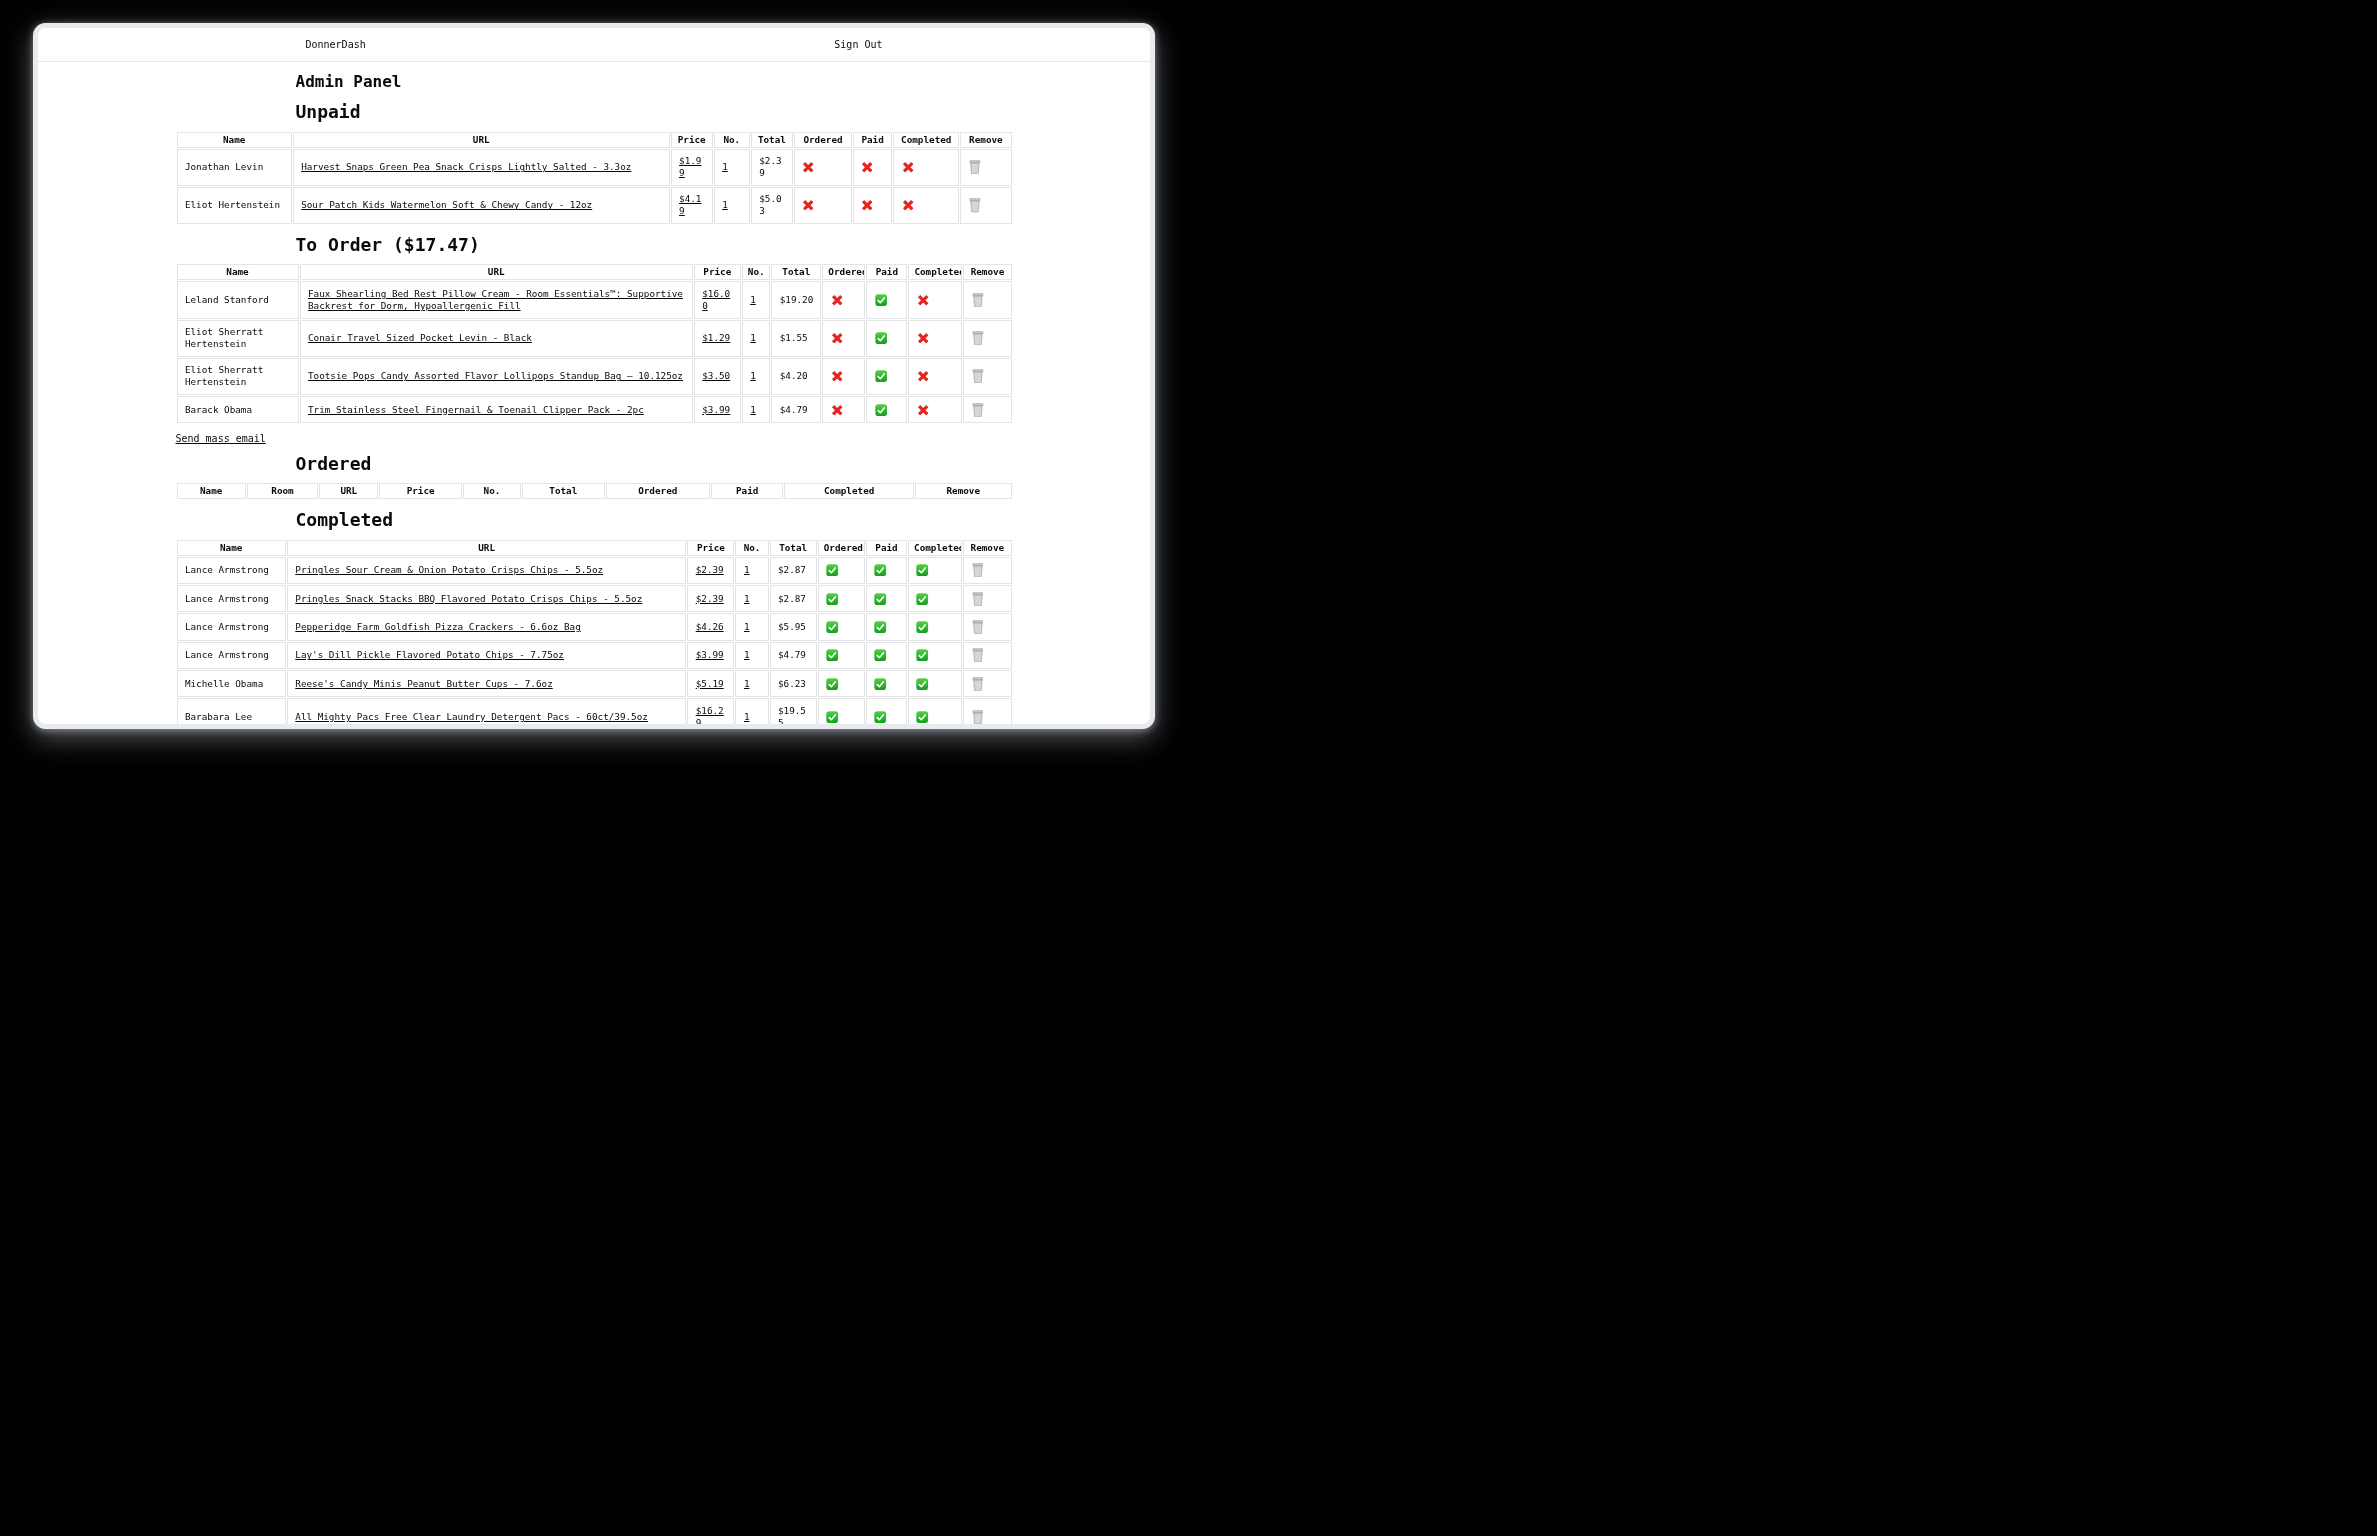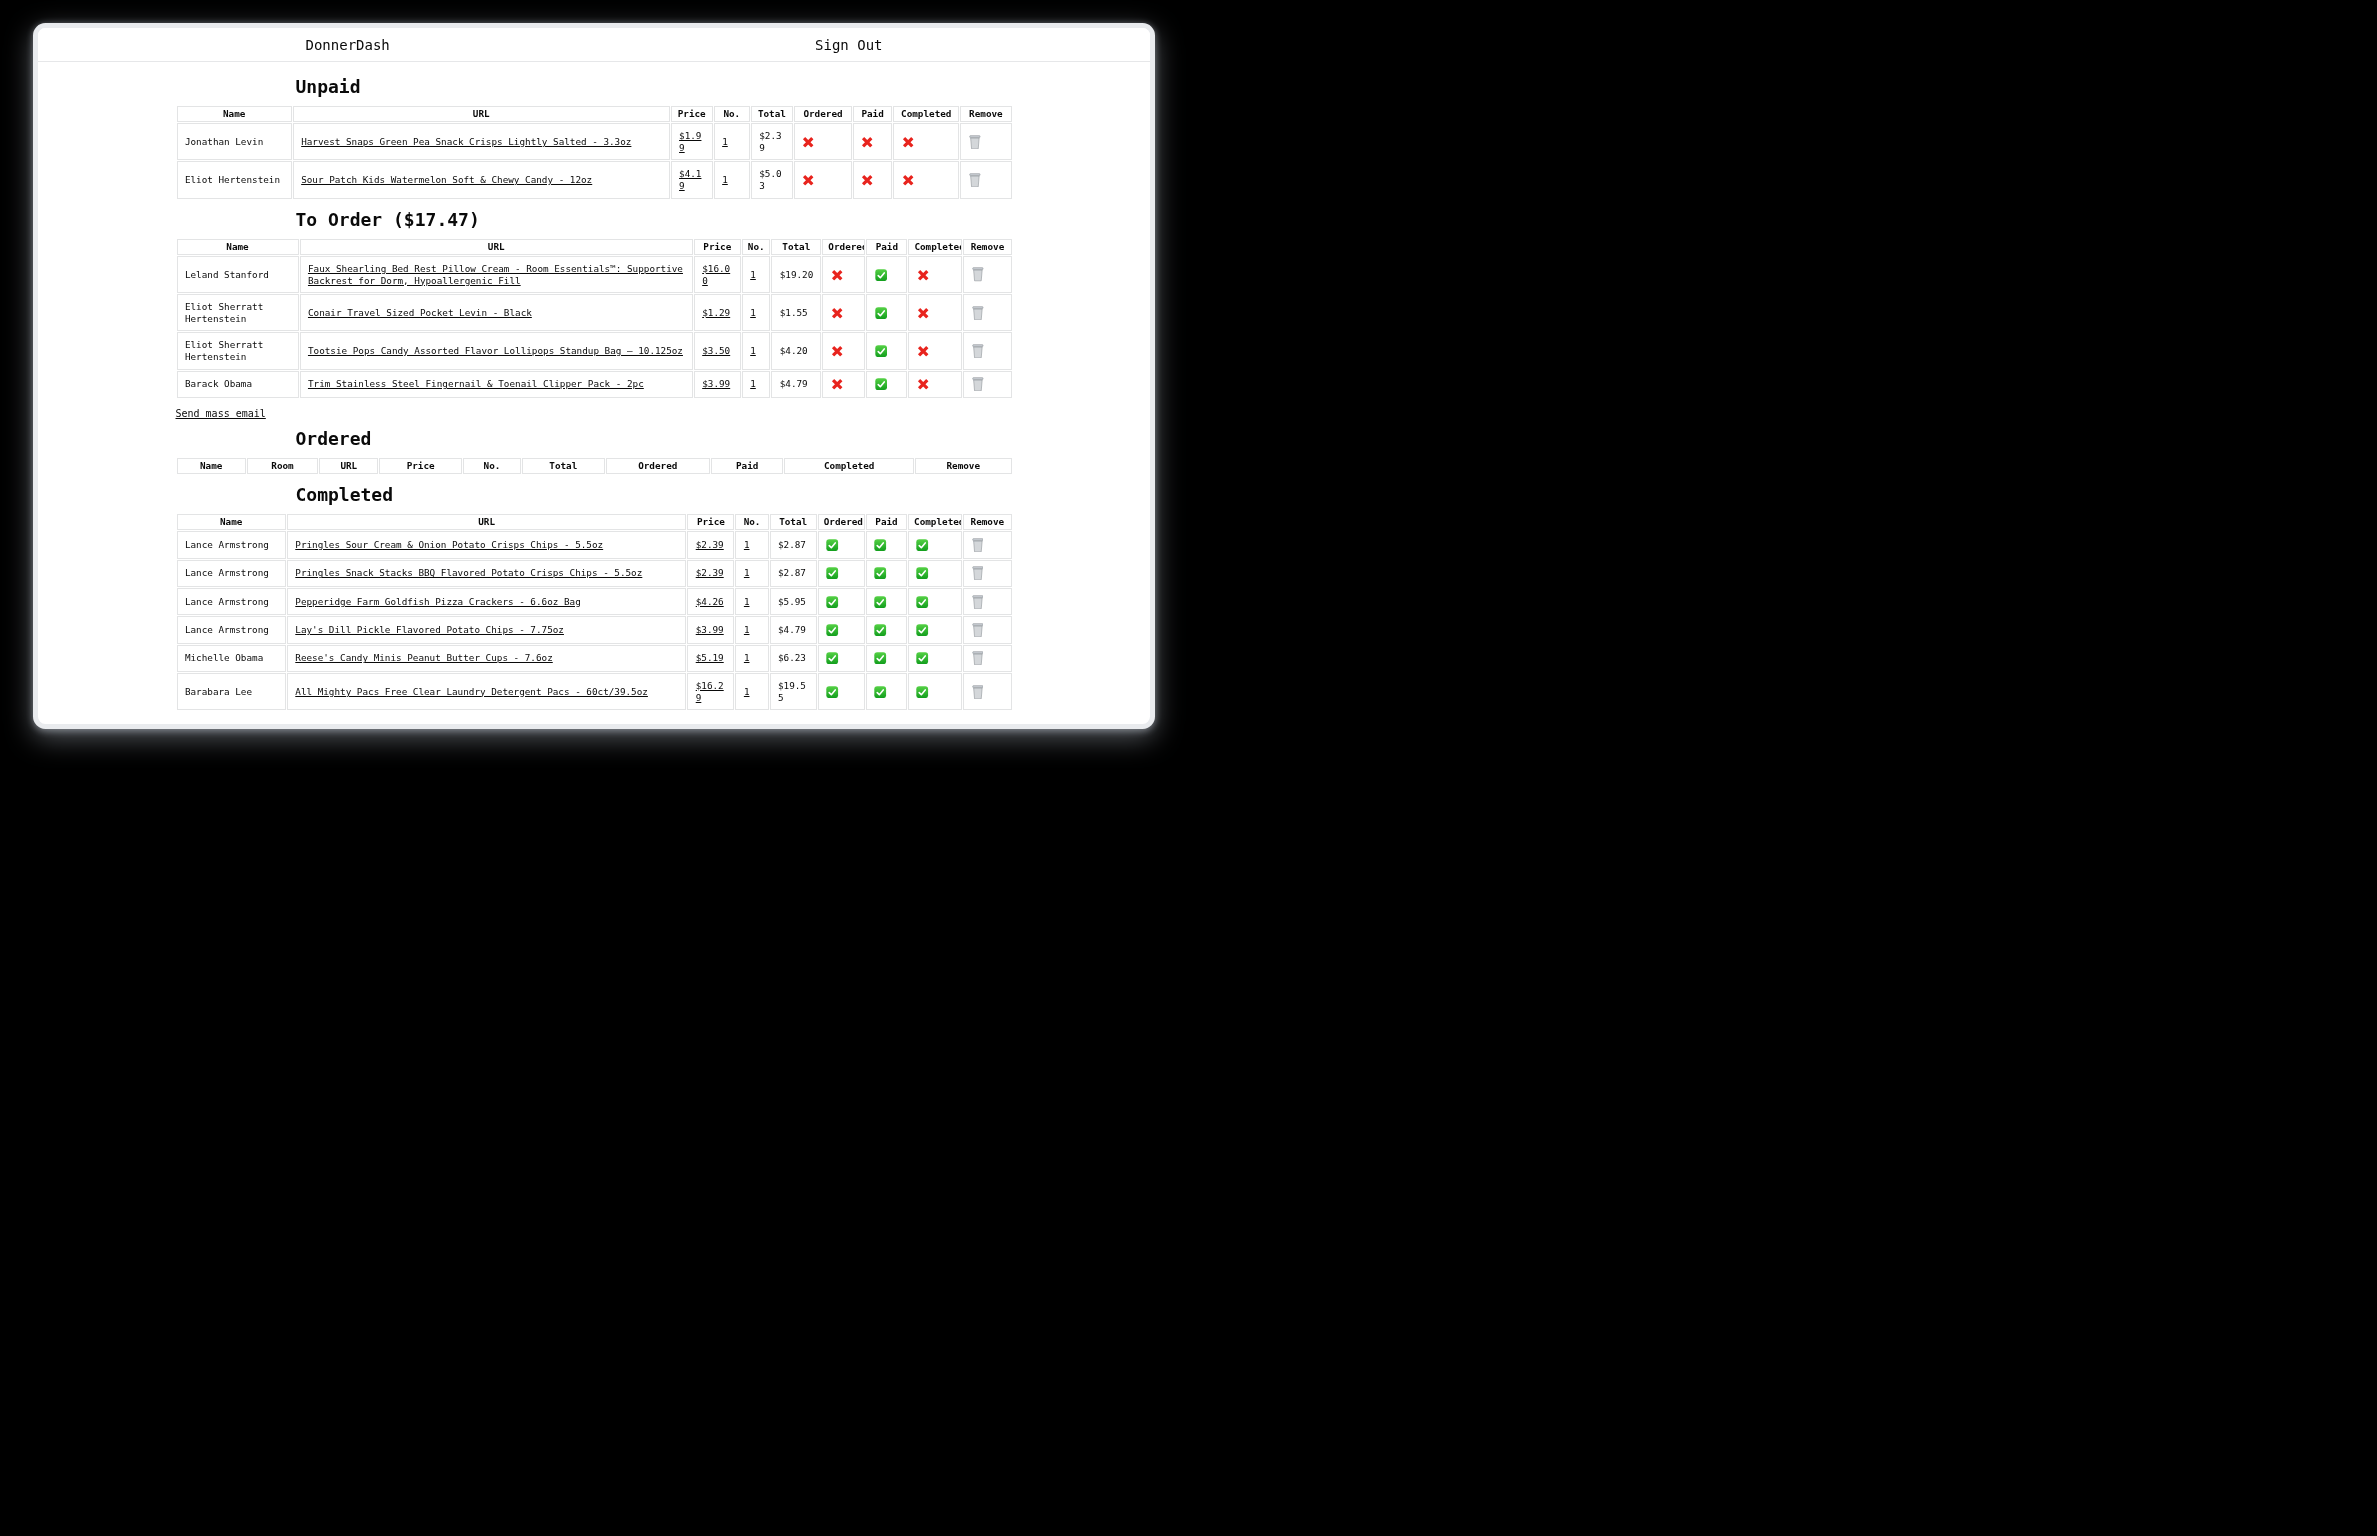--- a/index.html
+++ b/index.html
@@ -9,21 +9,21 @@
     color:#0a0a0a;
   }
   .window{
     position:absolute;left:33px;top:23px;width:1122px;height:706px;
     box-sizing:border-box;background:#fff;
     border:5px solid #e9ebee;border-radius:12.4px;overflow:hidden;
     box-shadow:0 8.7px 28px rgba(185,193,203,.45),0 1.2px 7.4px rgba(200,206,215,.5);
   }
   .navbar{height:33px;border-bottom:0.6px solid #e6e7e9;background:#fff;}
   .nav-inner{width:577px;height:100%;margin:0 auto;display:flex;justify-content:space-between;align-items:center;}
-  .brand,.signout{font-size:14px;color:#0a0a0a;text-decoration:none;}
+  .brand,.signout{font-size:10px;color:#0a0a0a;text-decoration:none;}
   main{width:837px;margin:0 auto;padding-top:5px;}
   h1{font-size:16px;line-height:21.7px;font-weight:700;margin:3.7px 0 7.4px 120px;}
   h2{font-size:18px;line-height:17.3px;font-weight:700;margin:11px 0 10px 120px;}
   table{width:100%;table-layout:fixed;border-collapse:separate;border-spacing:1.2px;font-size:9.3px;}
   th{font-weight:700;text-align:center;padding:1px 5px;border:0.6px solid #e3e4e5;line-height:12px;overflow:hidden;}
   td{padding:5.6px 5px 5.6px 7.4px;border:0.6px solid #e3e4e5;vertical-align:middle;line-height:12px;overflow:hidden;word-wrap:break-word;}
   a{color:#0a0a0a;text-decoration:underline;text-underline-offset:1.2px;}
   .mass-email-row{margin:8.7px 0 0 0;}
   .icon{display:inline-flex;vertical-align:middle;}
   .icon svg{display:block;}
@@ -46,20 +46,21 @@
 
 <div class="window">
   <header class="navbar">
     <div class="nav-inner">
       <a class="brand" href="#">DonnerDash</a>
       <a class="signout" href="#">Sign Out</a>
     </div>
   </header>
 
   <main>
+    <h1>Admin Panel</h1>
 
     <section>
       <h2>Unpaid</h2>
       <table>
           <colgroup>
             <col style="width: 115px;">
             <col style="width: 376px;">
             <col style="width: 42px;">
             <col style="width: 36px;">
             <col style="width: 42px;">

